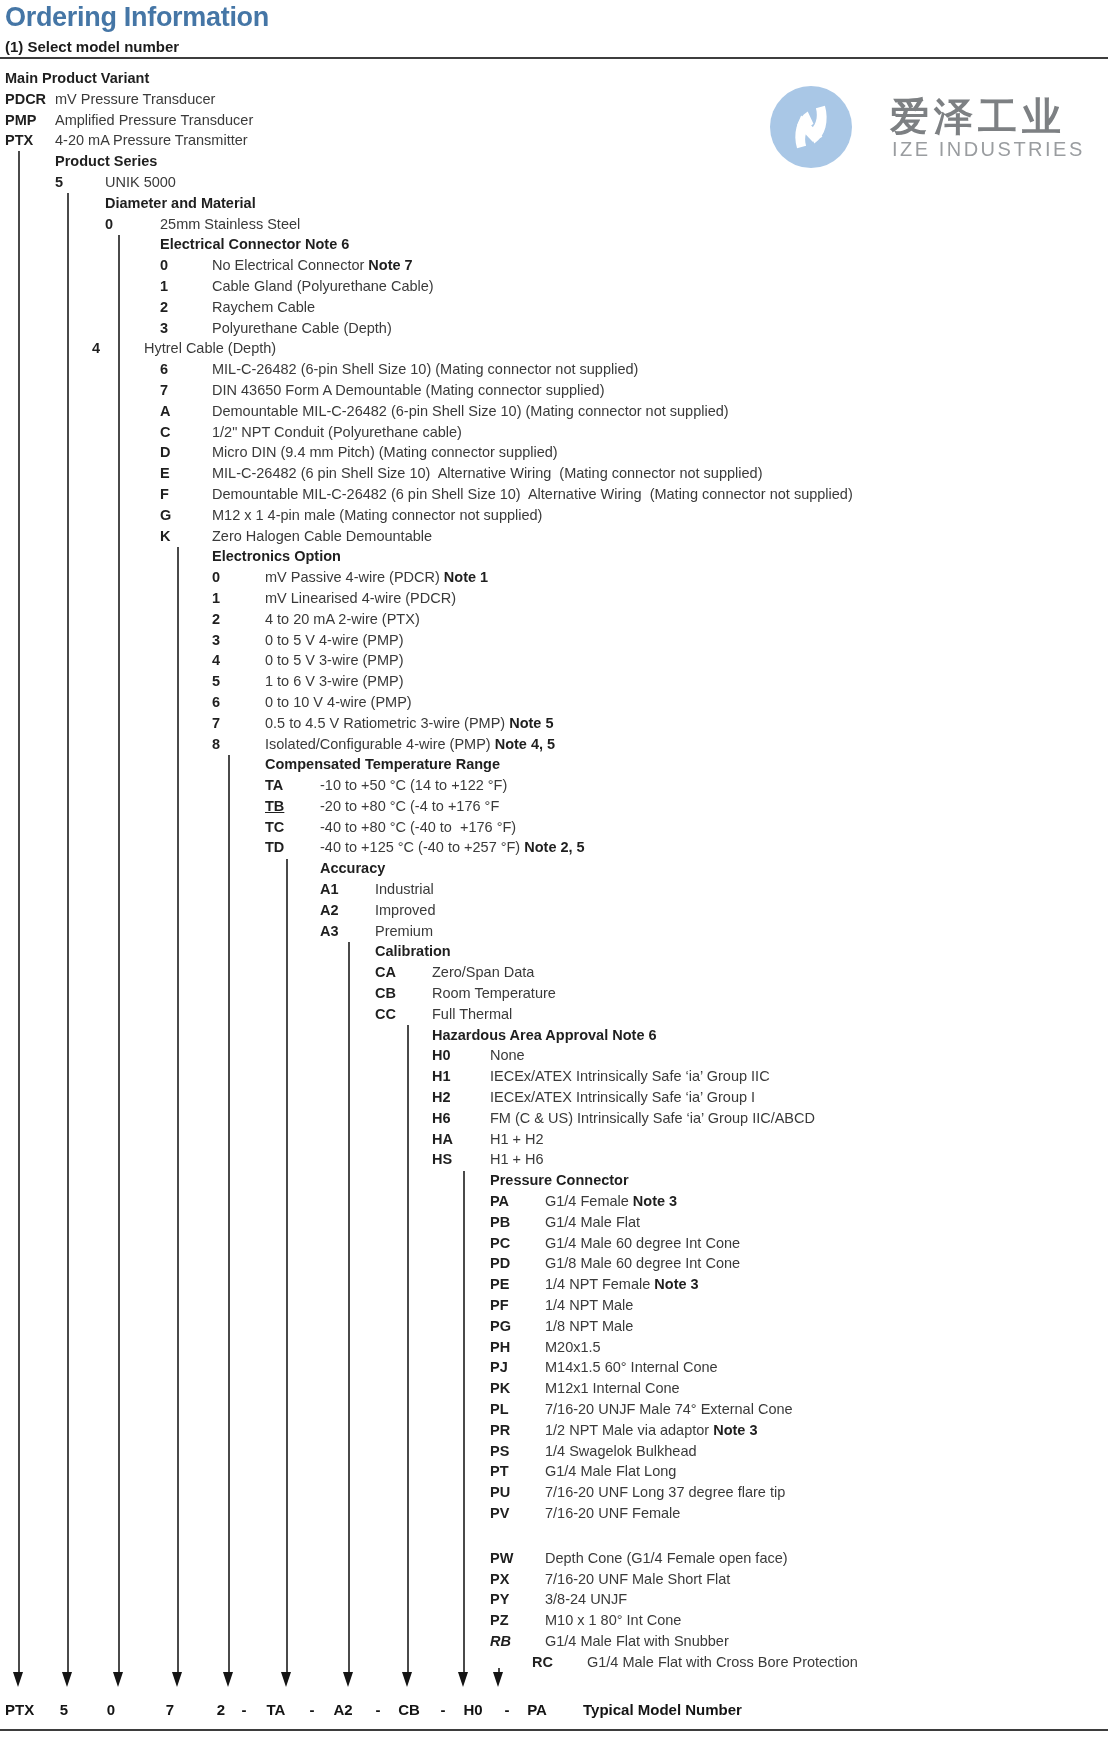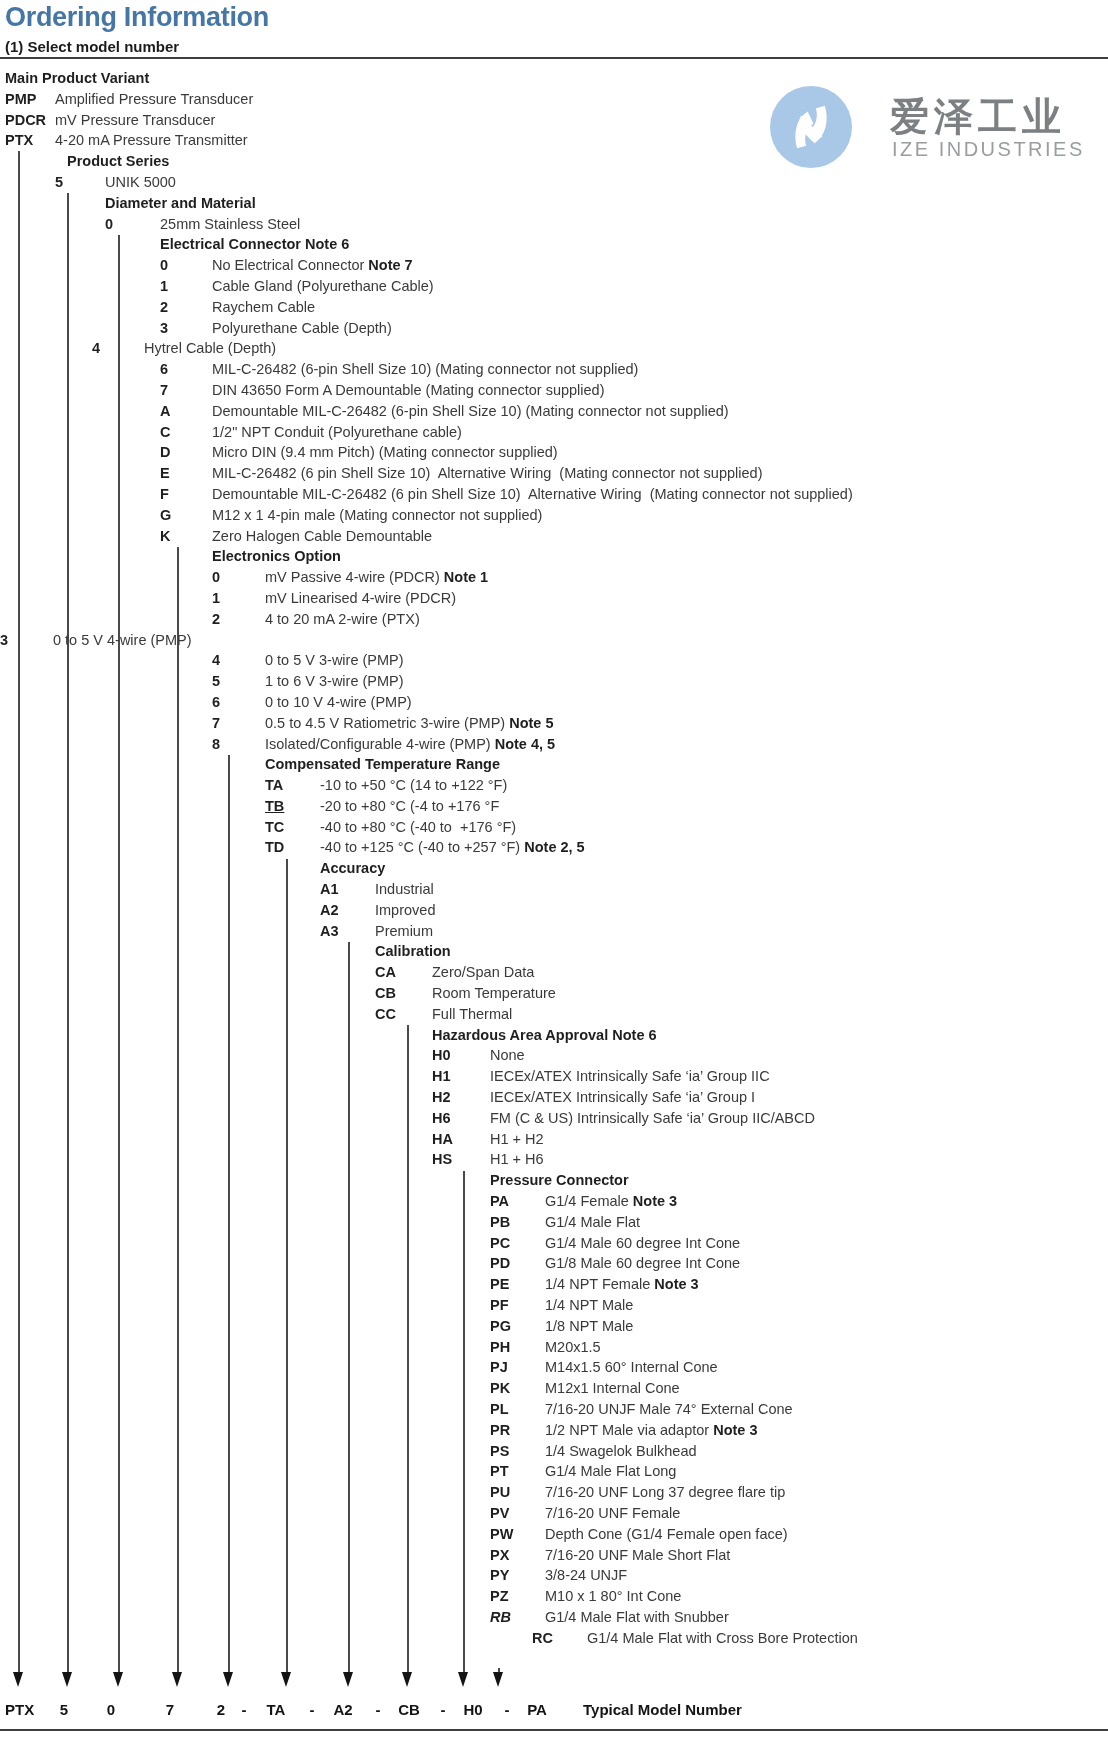--- a/index.html
+++ b/index.html
@@ -47,24 +47,24 @@
       <path d="M33 76 C28 58 32 40 46 31 L53 46 C44 52 41 62 44 73 Z" fill="#ffffff"></path>
       <path d="M67 24 C72 42 68 61 54 70 L47 55 C56 49 59 38 56 27 Z" fill="#ffffff"></path>
       <path d="M38 36 L64 62 L52 68 L33 48 Z" fill="#ffffff"></path>
     </svg>
     <div class="logo-cn">爱泽工业</div>
     <div class="logo-en">IZE INDUSTRIES</div>
   </div>
 
   <div class="tree">
       <div class="row heading" style="padding-left: 5px;">Main Product Variant</div>
+      <div class="row" style="padding-left: 5px;"><span class="code" style="width: 50px;">PDCR</span><span class="desc">mV Pressure Transducer</span></div>
       <div class="row" style="padding-left: 5px;"><span class="code" style="width: 50px;">PMP</span><span class="desc">Amplified Pressure Transducer</span></div>
-      <div class="row" style="padding-left: 5px;"><span class="code" style="width: 50px;">PDCR</span><span class="desc">mV Pressure Transducer</span></div>
       <div class="row" style="padding-left: 5px;"><span class="code" style="width: 50px;">PTX</span><span class="desc">4-20 mA Pressure Transmitter</span></div>
-      <div class="row heading" style="padding-left: 55px; margin-left: 12px;">Product Series</div>
+      <div class="row heading" style="padding-left: 55px;">Product Series</div>
       <div class="row" style="padding-left: 55px;"><span class="code" style="width: 50px;">5</span><span class="desc">UNIK 5000</span></div>
       <div class="row heading" style="padding-left: 105px;">Diameter and Material</div>
       <div class="row" style="padding-left: 105px;"><span class="code" style="width: 55px;">0</span><span class="desc">25mm Stainless Steel</span></div>
       <div class="row heading" style="padding-left: 160px;">Electrical Connector Note 6</div>
       <div class="row" style="padding-left: 160px;"><span class="code" style="width: 52px;">0</span><span class="desc">No Electrical Connector </span><span class="note">Note 7</span></div>
       <div class="row" style="padding-left: 160px;"><span class="code" style="width: 52px;">1</span><span class="desc">Cable Gland (Polyurethane Cable)</span></div>
       <div class="row" style="padding-left: 160px;"><span class="code" style="width: 52px;">2</span><span class="desc">Raychem Cable</span></div>
       <div class="row" style="padding-left: 160px;"><span class="code" style="width: 52px;">3</span><span class="desc">Polyurethane Cable (Depth)</span></div>
       <div class="row" style="padding-left: 92px;"><span class="code" style="width: 52px;">4</span><span class="desc">Hytrel Cable (Depth)</span></div>
       <div class="row" style="padding-left: 160px;"><span class="code" style="width: 52px;">6</span><span class="desc">MIL-C-26482 (6-pin Shell Size 10) (Mating connector not supplied)</span></div>
@@ -73,21 +73,21 @@
       <div class="row" style="padding-left: 160px;"><span class="code" style="width: 52px;">C</span><span class="desc">1/2" NPT Conduit (Polyurethane cable)</span></div>
       <div class="row" style="padding-left: 160px;"><span class="code" style="width: 52px;">D</span><span class="desc">Micro DIN (9.4 mm Pitch) (Mating connector supplied)</span></div>
       <div class="row" style="padding-left: 160px;"><span class="code" style="width: 52px;">E</span><span class="desc">MIL-C-26482 (6 pin Shell Size 10)  Alternative Wiring  (Mating connector not supplied)</span></div>
       <div class="row" style="padding-left: 160px;"><span class="code" style="width: 52px;">F</span><span class="desc">Demountable MIL-C-26482 (6 pin Shell Size 10)  Alternative Wiring  (Mating connector not supplied)</span></div>
       <div class="row" style="padding-left: 160px;"><span class="code" style="width: 52px;">G</span><span class="desc">M12 x 1 4-pin male (Mating connector not supplied)</span></div>
       <div class="row" style="padding-left: 160px;"><span class="code" style="width: 52px;">K</span><span class="desc">Zero Halogen Cable Demountable</span></div>
       <div class="row heading" style="padding-left: 212px;">Electronics Option</div>
       <div class="row" style="padding-left: 212px;"><span class="code" style="width: 53px;">0</span><span class="desc">mV Passive 4-wire (PDCR) </span><span class="note">Note 1</span></div>
       <div class="row" style="padding-left: 212px;"><span class="code" style="width: 53px;">1</span><span class="desc">mV Linearised 4-wire (PDCR)</span></div>
       <div class="row" style="padding-left: 212px;"><span class="code" style="width: 53px;">2</span><span class="desc">4 to 20 mA 2-wire (PTX)</span></div>
-      <div class="row" style=""><span class="code" style="width: 53px;">3</span><span class="desc">0 to 5 V 4-wire (PMP)</span></div>
+      <div class="row" style="padding-left: 212px;"><span class="code" style="width: 53px;">3</span><span class="desc">0 to 5 V 4-wire (PMP)</span></div>
       <div class="row" style="padding-left: 212px;"><span class="code" style="width: 53px;">4</span><span class="desc">0 to 5 V 3-wire (PMP)</span></div>
       <div class="row" style="padding-left: 212px;"><span class="code" style="width: 53px;">5</span><span class="desc">1 to 6 V 3-wire (PMP)</span></div>
       <div class="row" style="padding-left: 212px;"><span class="code" style="width: 53px;">6</span><span class="desc">0 to 10 V 4-wire (PMP)</span></div>
       <div class="row" style="padding-left: 212px;"><span class="code" style="width: 53px;">7</span><span class="desc">0.5 to 4.5 V Ratiometric 3-wire (PMP) </span><span class="note">Note 5</span></div>
       <div class="row" style="padding-left: 212px;"><span class="code" style="width: 53px;">8</span><span class="desc">Isolated/Configurable 4-wire (PMP) </span><span class="note">Note 4, 5</span></div>
       <div class="row heading" style="padding-left: 265px;">Compensated Temperature Range</div>
       <div class="row" style="padding-left: 265px;"><span class="code" style="width: 55px;">TA</span><span class="desc">-10 to +50 °C (14 to +122 °F)</span></div>
       <div class="row" style="padding-left: 265px;"><span class="code" style="width: 55px; text-decoration: underline;">TB</span><span class="desc">-20 to +80 °C (-4 to +176 °F</span></div>
       <div class="row" style="padding-left: 265px;"><span class="code" style="width: 55px;">TC</span><span class="desc">-40 to +80 °C (-40 to  +176 °F)</span></div>
       <div class="row" style="padding-left: 265px;"><span class="code" style="width: 55px;">TD</span><span class="desc">-40 to +125 °C (-40 to +257 °F) </span><span class="note">Note 2, 5</span></div>
@@ -116,21 +116,21 @@
       <div class="row" style="padding-left: 490px;"><span class="code" style="width: 55px;">PG</span><span class="desc">1/8 NPT Male</span></div>
       <div class="row" style="padding-left: 490px;"><span class="code" style="width: 55px;">PH</span><span class="desc">M20x1.5</span></div>
       <div class="row" style="padding-left: 490px;"><span class="code" style="width: 55px;">PJ</span><span class="desc">M14x1.5 60° Internal Cone</span></div>
       <div class="row" style="padding-left: 490px;"><span class="code" style="width: 55px;">PK</span><span class="desc">M12x1 Internal Cone</span></div>
       <div class="row" style="padding-left: 490px;"><span class="code" style="width: 55px;">PL</span><span class="desc">7/16-20 UNJF Male 74° External Cone</span></div>
       <div class="row" style="padding-left: 490px;"><span class="code" style="width: 55px;">PR</span><span class="desc">1/2 NPT Male via adaptor </span><span class="note">Note 3</span></div>
       <div class="row" style="padding-left: 490px;"><span class="code" style="width: 55px;">PS</span><span class="desc">1/4 Swagelok Bulkhead</span></div>
       <div class="row" style="padding-left: 490px;"><span class="code" style="width: 55px;">PT</span><span class="desc">G1/4 Male Flat Long</span></div>
       <div class="row" style="padding-left: 490px;"><span class="code" style="width: 55px;">PU</span><span class="desc">7/16-20 UNF Long 37 degree flare tip</span></div>
       <div class="row" style="padding-left: 490px;"><span class="code" style="width: 55px;">PV</span><span class="desc">7/16-20 UNF Female</span></div>
-      <div class="row" style="padding-left: 490px;"><span class="code" style="width: 55px;">PW</span><span class="desc">Depth Cone (G1/4 Female open face)</span></div>
+      <div class="row" style="padding-left: 490px; margin-top: 24px;"><span class="code" style="width: 55px;">PW</span><span class="desc">Depth Cone (G1/4 Female open face)</span></div>
       <div class="row" style="padding-left: 490px;"><span class="code" style="width: 55px;">PX</span><span class="desc">7/16-20 UNF Male Short Flat</span></div>
       <div class="row" style="padding-left: 490px;"><span class="code" style="width: 55px;">PY</span><span class="desc">3/8-24 UNJF</span></div>
       <div class="row" style="padding-left: 490px;"><span class="code" style="width: 55px;">PZ</span><span class="desc">M10 x 1 80° Int Cone</span></div>
       <div class="row" style="padding-left: 490px;"><span class="code" style="width: 55px; font-style: italic;">RB</span><span class="desc">G1/4 Male Flat with Snubber</span></div>
       <div class="row" style="padding-left: 490px; margin-left: 42px;"><span class="code" style="width: 55px;">RC</span><span class="desc">G1/4 Male Flat with Cross Bore Protection</span></div>
     </div>
 
   <div id="lines-layer">
       <div class="vline" style="left: 18px; top: 151px; height: 1521px;"></div>
       <div class="ahead" style="left: 13.3px; top: 1672px;"></div>

